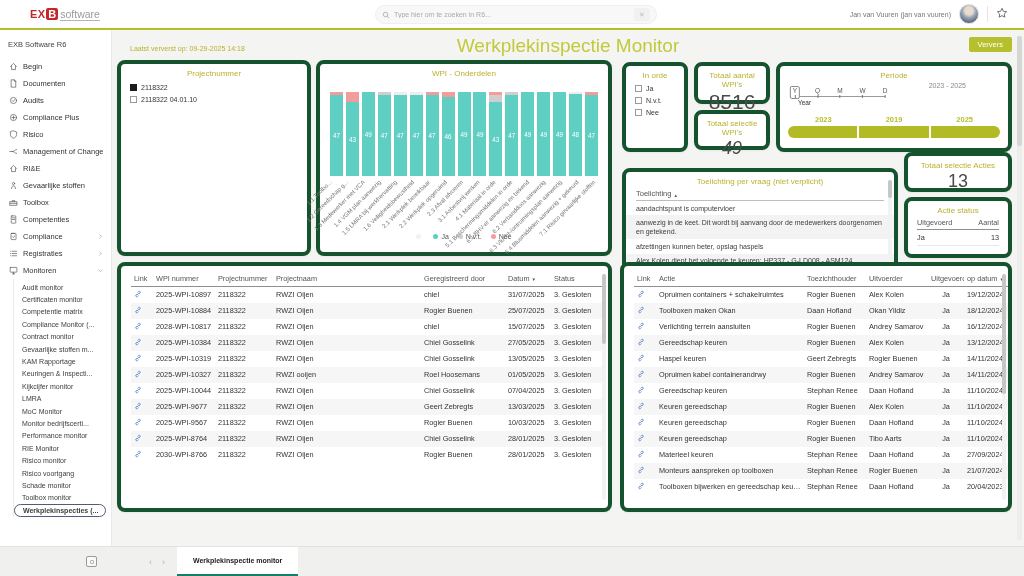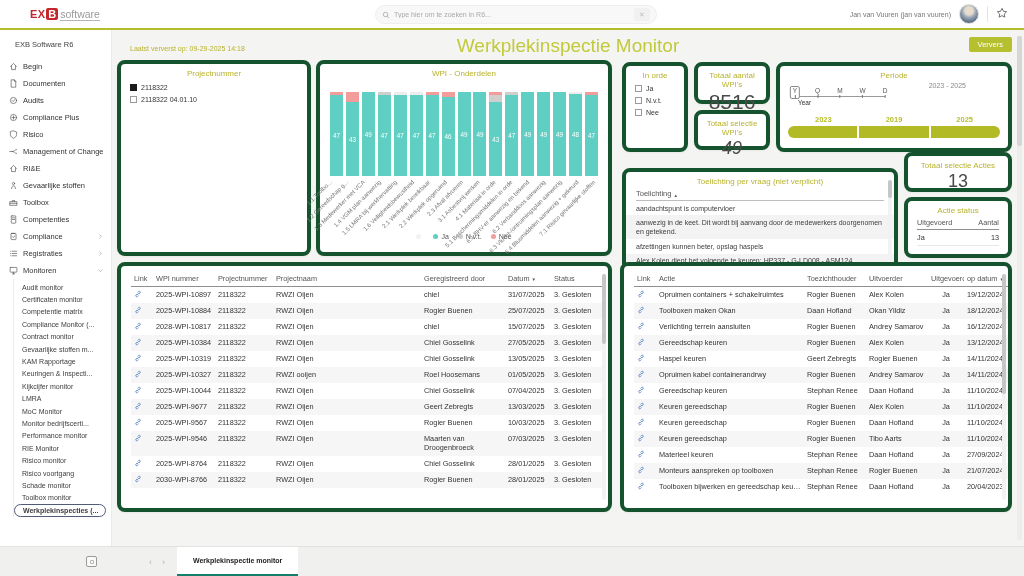--- a/index.html
+++ b/index.html
@@ -26,21 +26,21 @@
   .userzone { margin-left:auto; display:flex; align-items:center; gap:8px; padding-right:16px; }
   .username { font-size:7px; color:#777; }
   .avatar { width:20px; height:20px; border-radius:50%; border:1px solid #ddd;
             background:radial-gradient(circle at 50% 32%, #e8ddcd 0 26%, #9aa7b5 45%, #5c6f85 75%, #3d4f63); }
   .u-div { width:1px; height:16px; background:#e4e4e4; }
   .star svg { width:12px; height:12px; stroke:#555; fill:none; stroke-width:1.1; }
 
   
   .shell { display:flex; height:516px; }
   .sidebar { width:112px; background:#fff; border-right:1px solid #eaeaea; padding-top:8px; font-size:7.5px; color:#333; overflow:hidden; }
-  .sb-title { padding:2px 15px 9px; color:#454545; }
+  .sb-title { padding:2px 8px 9px; color:#454545; }
   .sb-item { display:flex; align-items:center; gap:5px; height:17px; padding:0 7px 0 9px; cursor:pointer; }
   .sb-sub { margin-left:13px; border-left:1px solid #ececec; padding-top:2px; }
   .sb-sub-item { height:12.4px; display:flex; align-items:center; padding:0 4px 0 8px; font-size:7px; color:#3c3c3c; cursor:pointer; }
   .sb-sub-item.selected { border:1px solid #4f5b78; border-radius:7px; font-weight:bold; margin-right:5px; height:13px; }
 
   
   .report { flex:1; background:#f4f4f2; position:relative; }
   .refresh-note { position:absolute; left:18px; top:15px; font-size:7px; color:var(--brand-text); }
   .page-title { position:absolute; left:0; right:0; top:5px; text-align:center; font-size:19px; color:#c2ca3b; }
   .btn-refresh { position:absolute; right:12px; top:7px; background:#b6bf2d; color:#fff; border:none; font-size:7.5px; padding:3px 9px; border-radius:2px; font-family:inherit; cursor:pointer; }
@@ -644,33 +644,20 @@
               <td class="wrap">Rogier Buenen</td>
               <td class="">10/03/2025</td>
               <td class="">3. Gesloten</td>
             </tr>
             <tr>
               <td><svg class="linkic" viewBox="0 0 16 16">
                   <path d="M6 10l4-4"></path>
                   <path d="M7.5 4.5L9 3a2.12 2.12 0 013 3l-1.5 1.5"></path>
                   <path d="M8.5 11.5L7 13a2.12 2.12 0 01-3-3l1.5-1.5"></path>
                 </svg></td>
-              <td class="">2025-WPI-9546</td>
-              <td class="">2118322</td>
-              <td class="">RWZI Oijen</td>
-              <td class="wrap">Maarten van Droogenbroeck</td>
-              <td class="">07/03/2025</td>
-              <td class="">3. Gesloten</td>
-            </tr>
-            <tr>
-              <td><svg class="linkic" viewBox="0 0 16 16">
-                  <path d="M6 10l4-4"></path>
-                  <path d="M7.5 4.5L9 3a2.12 2.12 0 013 3l-1.5 1.5"></path>
-                  <path d="M8.5 11.5L7 13a2.12 2.12 0 01-3-3l1.5-1.5"></path>
-                </svg></td>
               <td class="">2025-WPI-8764</td>
               <td class="">2118322</td>
               <td class="">RWZI Oijen</td>
               <td class="wrap">Chiel Gosselink</td>
               <td class="">28/01/2025</td>
               <td class="">3. Gesloten</td>
             </tr>
             <tr>
               <td><svg class="linkic" viewBox="0 0 16 16">
                   <path d="M6 10l4-4"></path>

